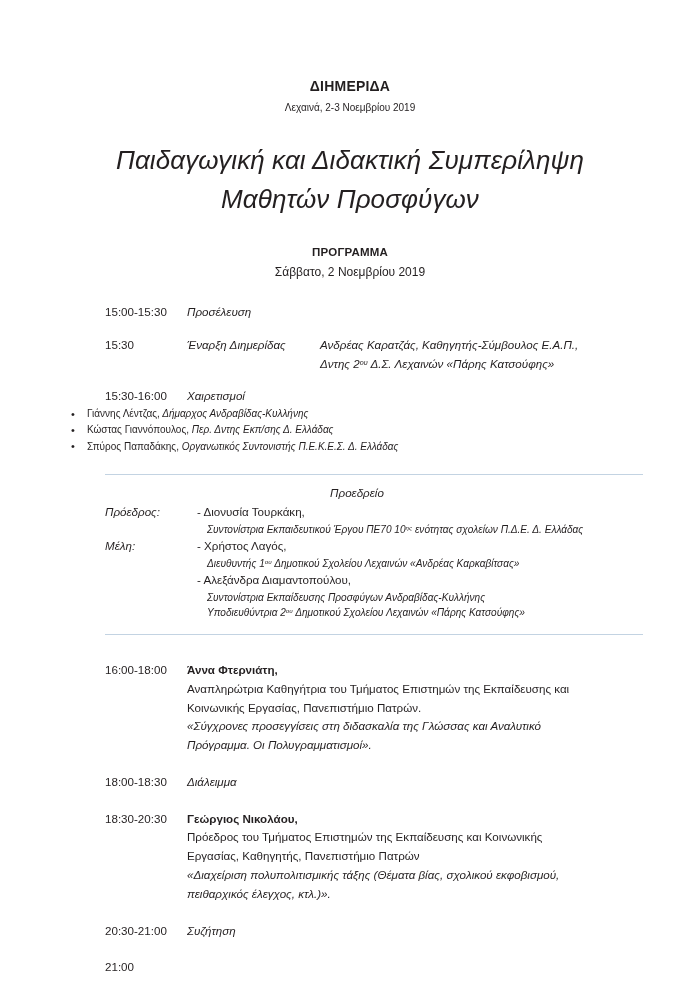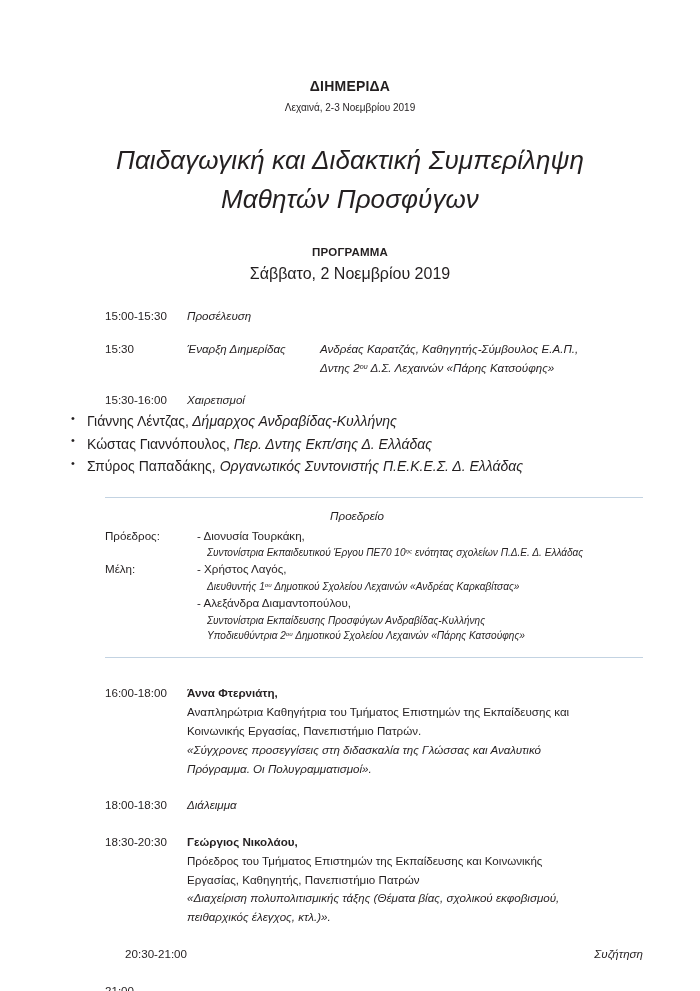--- a/index.html
+++ b/index.html
@@ -48,21 +48,21 @@
     letter-spacing: .1px;
   }
   .hdr-title .t-line { display: block; }
   .hdr-program {
     font-size: 11.5px;
     font-weight: bold;
     margin-top: 27px;
     letter-spacing: .2px;
   }
   .hdr-date {
-    font-size: 16px;
+    font-size: 12px;
     margin-top: 7px;
   }
 
   
   .sched {
     margin-top: 24px;
     padding: 0 57px 0 105px;
     box-sizing: border-box;
   }
   .row {
@@ -95,21 +95,21 @@
   .desc-body { flex: 1 1 auto; font-style: italic; }
 
   
   .bullets {
     list-style: none;
     margin: 0;
     padding: 0 0 0 71px;
   }
   .bullets li {
     position: relative;
-    font-size: 14px;
+    font-size: 10px;
     line-height: 1.62;
     padding-left: 16px;
   }
   .bullets li::before {
     content: "\2022";
     position: absolute;
     left: 0;
     top: -0.5px;
     font-size: 11px;
   }
@@ -142,20 +142,21 @@
   .pres-grid {
     margin-top: 2px;
   }
   .pres-row {
     display: flex;
     align-items: flex-start;
   }
   .pres-role {
     flex: 0 0 64px;
     width: 64px;
+    font-style: italic;
     font-size: 11.6px;
     line-height: 1.62;
   }
   .pres-col {
     flex: 1 1 auto;
     min-width: 0;
     margin-left: 24px;
   }
   .pres-name {
     font-size: 11.6px;
@@ -293,21 +294,21 @@
       <div class="time">18:30-20:30</div>
       <div class="desc">
         <span class="talk-line bold">Γεώργιος Νικολάου,</span>
         <span class="talk-line">Πρόεδρος του Τμήματος Επιστημών της Εκπαίδευσης και Κοινωνικής</span>
         <span class="talk-line">Εργασίας, Καθηγητής, Πανεπιστήμιο Πατρών</span>
         <span class="talk-line talk-quote">«Διαχείριση πολυπολιτισμικής τάξης (Θέματα βίας, σχολικού εκφοβισμού,</span>
         <span class="talk-line talk-quote">πειθαρχικός έλεγχος, κτλ.)».</span>
       </div>
     </div>
 
-    <div class="row" style="margin-top:18px;text-align:right;">
+    <div class="row" style="margin-top:18px;">
       <div class="time">20:30-21:00</div>
       <div class="desc it">Συζήτηση</div>
     </div>
 
     <div class="row" style="margin-top:18px;">
       <div class="time">21:00</div>
     </div>
 
   </div>
 

